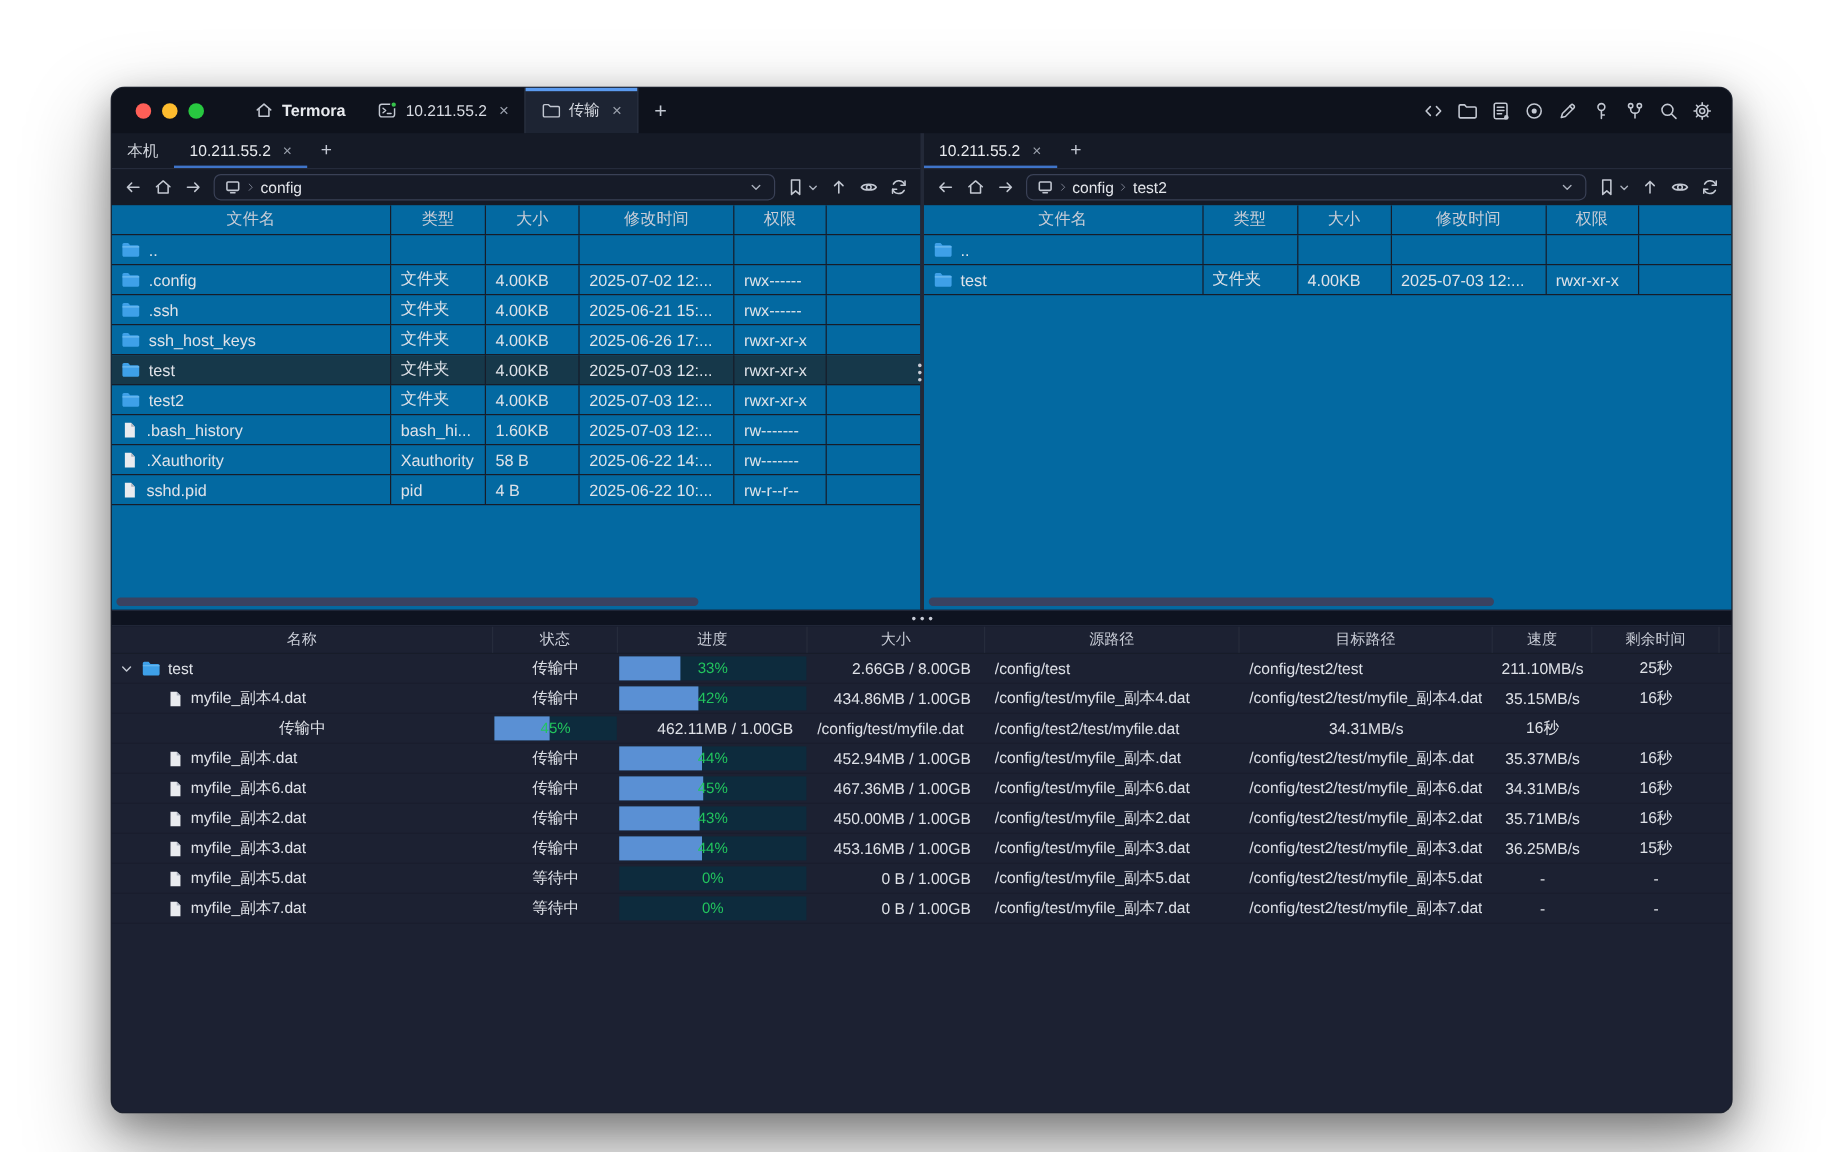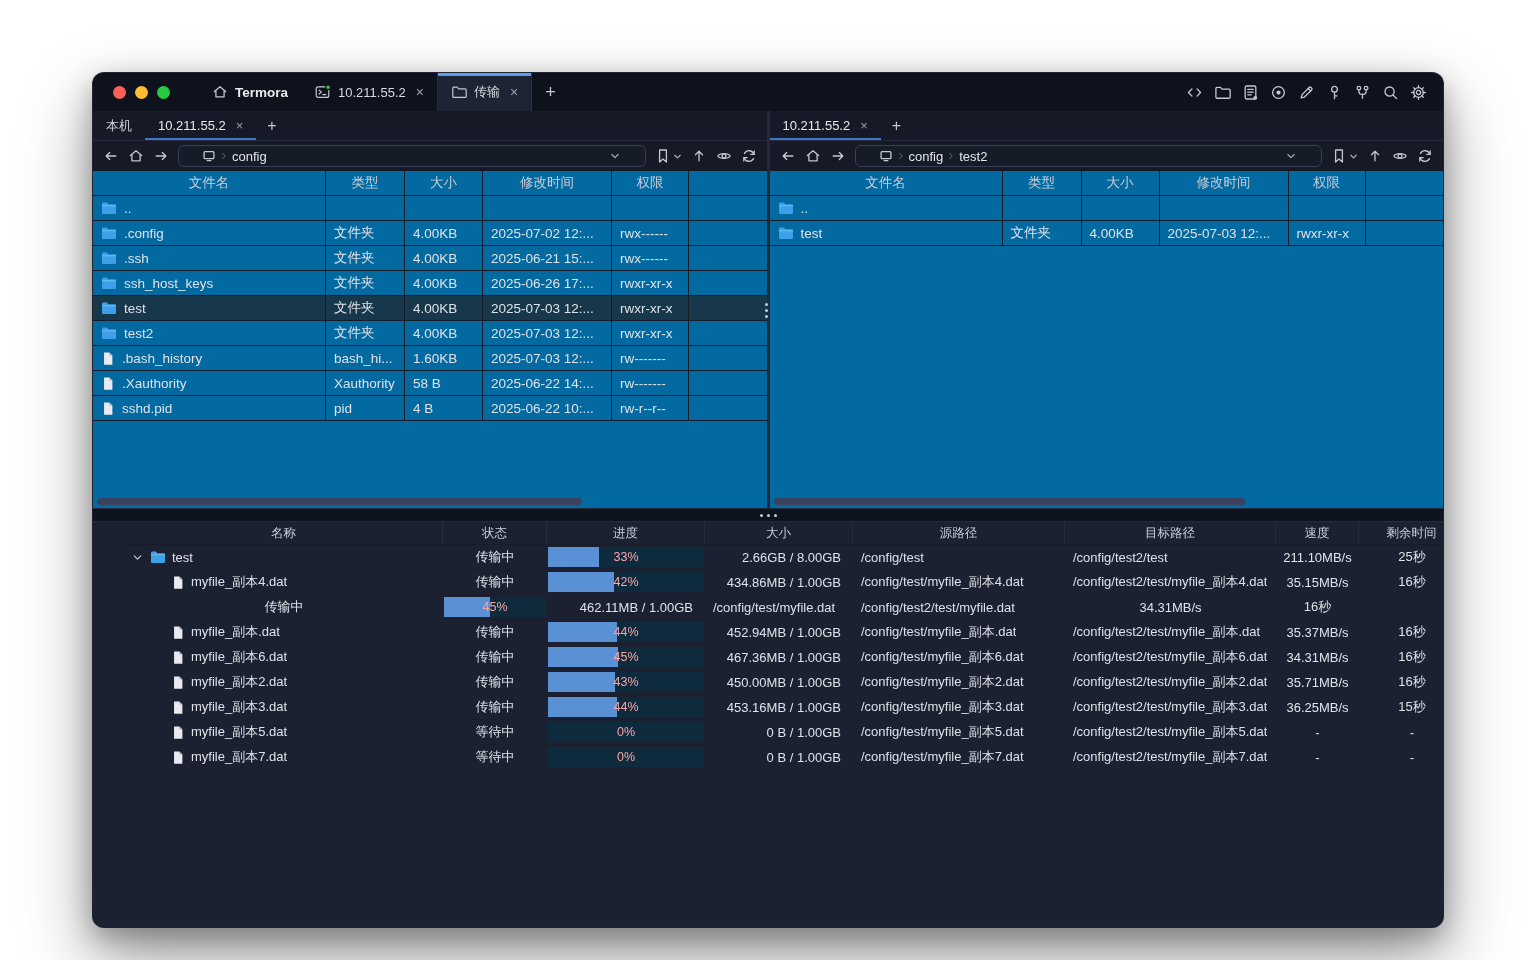--- a/index.html
+++ b/index.html
@@ -39,21 +39,21 @@
   .grip-h { display:flex; gap:4px; }
 
   .pane-tabs { height:30px; flex:0 0 30px; display:flex; align-items:stretch; border-bottom:1px solid #252b3b; }
   .p-tab { display:flex; align-items:center; gap:7px; padding:0 13px; position:relative; font-size:13px; color:#cfd3da; }
   .p-tab.active { color:#e8eaee; }
   .p-tab.active::after { content:""; position:absolute; left:0; right:0; bottom:0; height:2.5px; background:#3f74c9; }
   .p-tab .close-x { font-size:13px; }
   .p-plus { display:flex; align-items:center; padding:0 11px; font-size:16px; color:#c3c8d2; }
 
   .pane-nav { height:30px; flex:0 0 30px; display:flex; align-items:center; gap:9px; padding:0 10px; }
-  .addr { flex:1; height:22px; border:1px solid #3a4156; border-radius:6px; display:flex; align-items:center; padding:0 23px; min-width:0; background:#161b28; }
+  .addr { flex:1; height:22px; border:1px solid #3a4156; border-radius:6px; display:flex; align-items:center; padding:0 8px; min-width:0; background:#161b28; }
   .addr .seg { color:#e3e5ea; font-size:13px; white-space:nowrap; }
   .addr .crumb-sep { width:10px; height:10px; color:#79808f; margin:0 3px; flex:0 0 auto; }
   .addr .dd { margin-left:auto; width:14px; height:14px; color:#aab0bc; }
   .bm-group { display:flex; align-items:center; gap:2px; }
   .caret { width:9px; height:9px; color:#aab0bc; }
 
   
   .ftable { flex:1; position:relative; background:#0369a1; overflow:hidden; }
   .frow { display:grid; grid-template-columns:233px 79px 78px 129px 77px 1fr; height:25px; border-bottom:1px solid #171c29; }
   .frow.hdr { color:#c9cdd7; font-size:13px; }
@@ -63,35 +63,35 @@
   .frow.sel { background:#16384a; }
   .name-cell { gap:7px; }
   .fic { width:16px; height:14px; flex:0 0 auto; }
   .fic.file { width:14px; height:15px; }
   .hscroll { position:absolute; bottom:3px; left:4px; height:7px; border-radius:4px; background:#3a4260; }
 
   
   .h-split { height:14px; flex:0 0 14px; background:#0e1320; border-top:1px solid #262c3d; border-bottom:1px solid #262c3d; display:flex; align-items:center; justify-content:center; }
 
   
-  .transfers { flex:1; background:#1c2132; display:flex; flex-direction:column; overflow:hidden;padding-left:32px; }
+  .transfers { flex:1; background:#1c2132; display:flex; flex-direction:column; overflow:hidden; }
   .trow { display:grid; grid-template-columns:318px 104px 158px 148px 212px 211px 83px 106px 1fr; height:25px; }
   .trow.hdr { height:23px; flex:0 0 23px; border-bottom:1px solid #171c29; color:#c9cdd7; }
   .trow.hdr .tcell { justify-content:center; border-right:1px solid #262c3c; font-size:12.5px; }
   .trow.hdr .tcell:last-child { border-right:none; }
   .tcell { display:flex; align-items:center; padding:0 8px; overflow:hidden; white-space:nowrap; font-size:13px; }
   .trow:not(.hdr) { border-bottom:1px solid rgba(23,28,41,.55); }
   .t-name { gap:6px; padding-left:6px; }
   .t-name.lvl1 { padding-left:46px; }
   .tree-cv { width:13px; height:13px; color:#c3c8d2; flex:0 0 auto; }
   .t-status { justify-content:center; }
   .t-progress { padding:0; position:relative; }
   .ptrack { position:absolute; left:1px; right:1px; top:2px; bottom:2px; background:#0d2b3d; }
   .pfill { height:100%; background:#5a90d4; }
-  .plabel { position:absolute; inset:0; display:flex; align-items:center; justify-content:center; color:#fca5a5; font-size:12.5px; }
+  .plabel { position:absolute; inset:0; display:flex; align-items:center; justify-content:center; color:#22c55e; font-size:12.5px; }
   .t-size { justify-content:flex-end; padding-right:12px; }
   .t-path { color:#dde0e7; text-overflow:ellipsis; }
   .t-path > span { overflow:hidden; text-overflow:ellipsis; }
   .t-center { justify-content:center; }
 </style>
 </head>
 <body>
 
 <div class="window">
 

